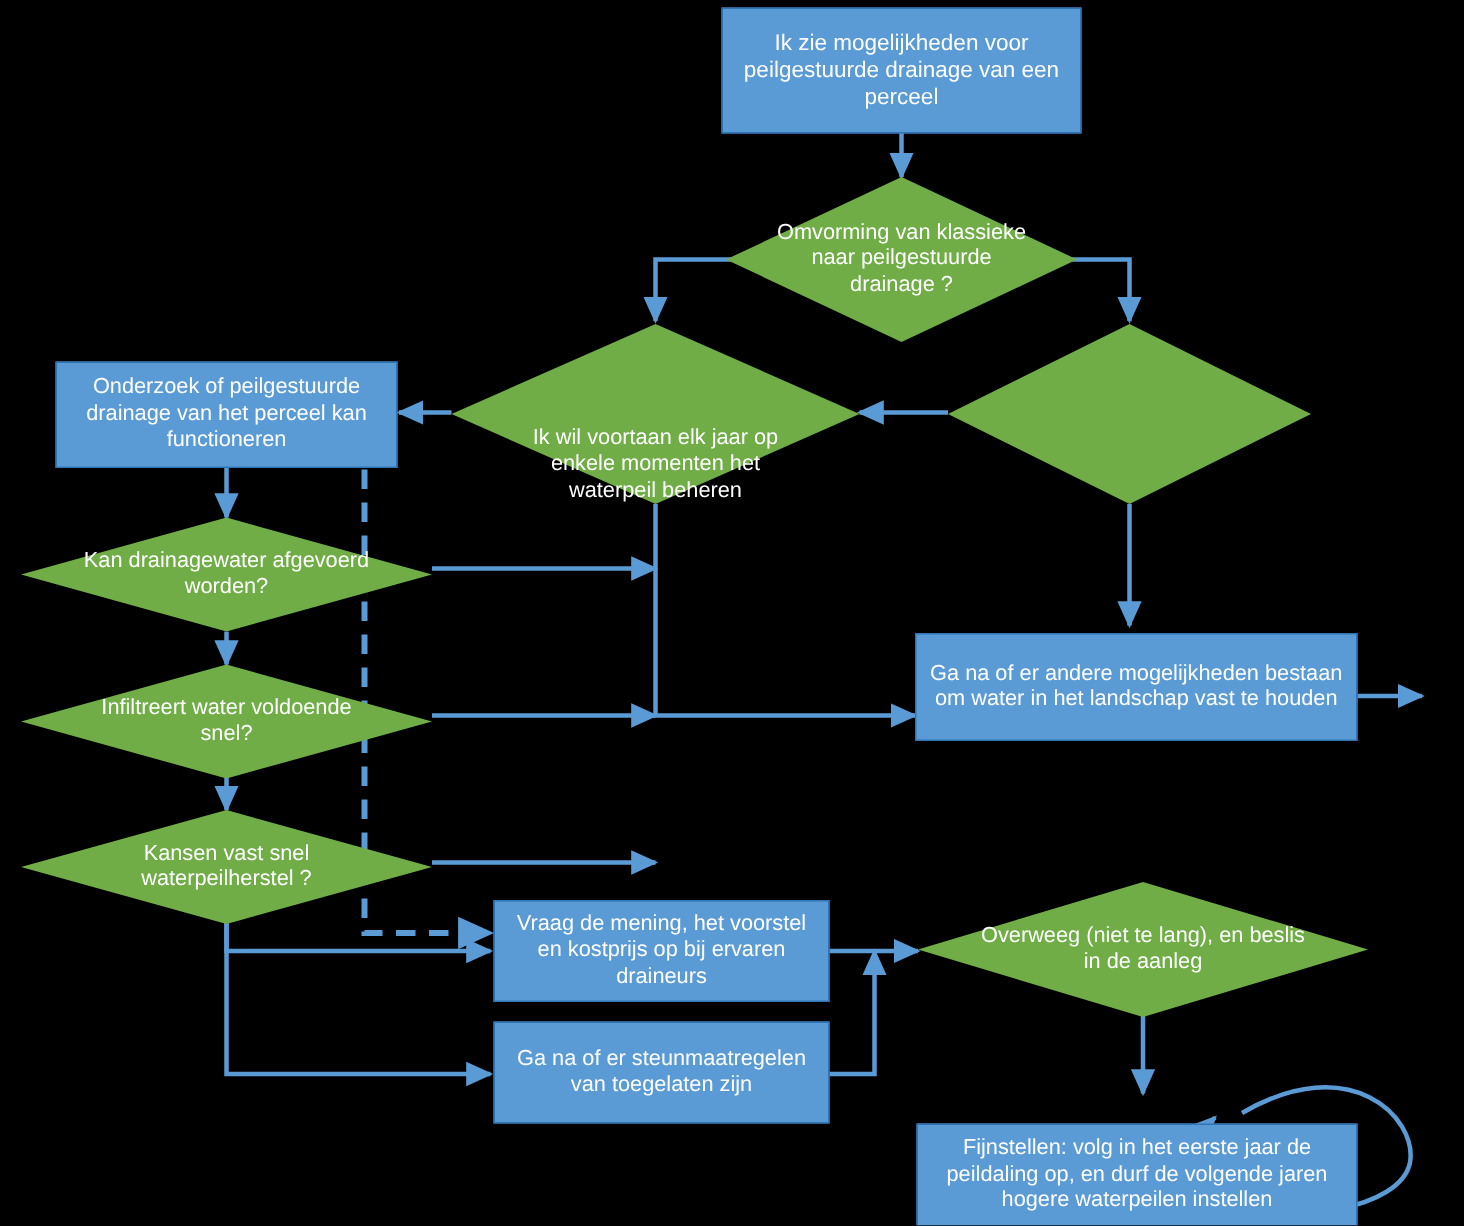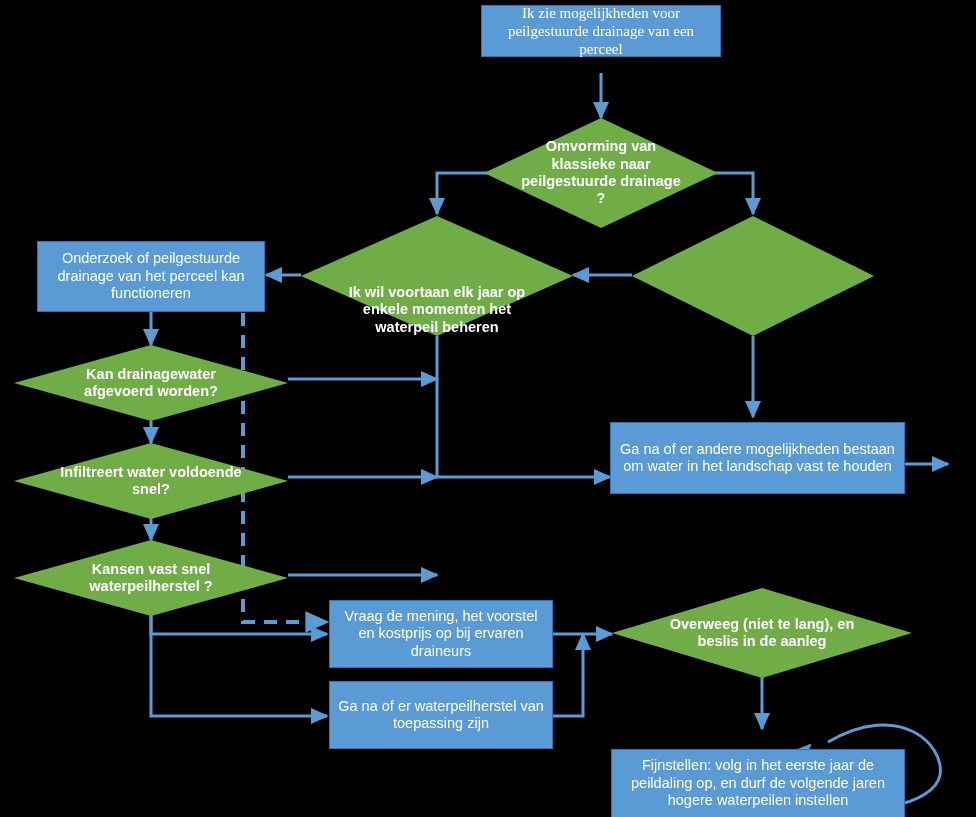--- a/index.html
+++ b/index.html
@@ -32,21 +32,20 @@
     z-index:3;
   }
   .proc{
     background:#5B9BD5;
     border:1px solid #2E75B6;
     padding:2px 6px;
   }
   .dec{
     background:transparent;
     border:0;
-    font-weight:bold;
   }
   .dec .diamond-bg{
     position:absolute;
     left:0; top:0; right:0; bottom:0;
     background:#70AD47;
     -webkit-clip-path:polygon(50% 0%,100% 50%,50% 100%,0% 50%);
     clip-path:polygon(50% 0%,100% 50%,50% 100%,0% 50%);
     z-index:0;
   }
   .dec .dec-label{
@@ -113,21 +112,21 @@
       <path d="M905,464 L948,464"></path>
 
       <path d="M828,742 C 900,700 945,745 940,775 C 934,806 860,818 820,800 C 790,787 793,762 810,745"></path>
     </g>
 
     <g stroke="#5B9BD5" stroke-width="4" fill="none" stroke-dasharray="13,9" marker-end="url(#ahd)">
       <path d="M243,313 L243,622 L327,622"></path>
     </g>
   </svg>
 
-  <div class="node proc fs15" style="left:481px; top:5px; width:240px; height:52px;font-family:Liberation Serif, serif;">
+  <div class="node proc fs15" style="left:481px; top:5px; width:240px; height:84px;">
     <span class="txt">Ik zie mogelijkheden voor peilgestuurde drainage van een perceel</span>
   </div>
 
   <div class="node dec fs14" style="left:484px; top:118px; width:234px; height:110px;">
     <span class="diamond-bg"></span>
     <span class="dec-label">Omvorming van klassieke naar peilgestuurde drainage ?</span>
   </div>
 
   <div class="node dec fs14" style="left:301px; top:216px; width:272px; height:120px;align-items:flex-end;">
     <span class="diamond-bg"></span>
@@ -159,21 +158,21 @@
 
   <div class="node proc fs14" style="left:610px; top:422px; width:295px; height:72px;">
     <span class="txt">Ga na of er andere mogelijkheden bestaan om water in het landschap vast te houden</span>
   </div>
 
   <div class="node proc fs14" style="left:329px; top:600px; width:224px; height:68px;">
     <span class="txt">Vraag de mening, het voorstel en kostprijs op bij ervaren draineurs</span>
   </div>
 
   <div class="node proc fs14" style="left:329px; top:681px; width:224px; height:68px;">
-    <span class="txt">Ga na of er waterpeilherstel van toepassing zijn</span>
+    <span class="txt">Ga na of er steunmaatregelen van toegelaten zijn</span>
   </div>
 
   <div class="node dec fs14" style="left:612px; top:588px; width:300px; height:90px;justify-content:center;">
     <span class="diamond-bg"></span>
     <span class="dec-label">Overweeg (niet te lang), en beslis in de aanleg</span>
   </div>
 
   <div class="node proc fs14" style="left:611px; top:729px; width:294px; height:69px;margin-top:20px;">
     <span class="txt">Fijnstellen: volg in het eerste jaar de peildaling op, en durf de volgende jaren hogere waterpeilen instellen</span>
   </div>

